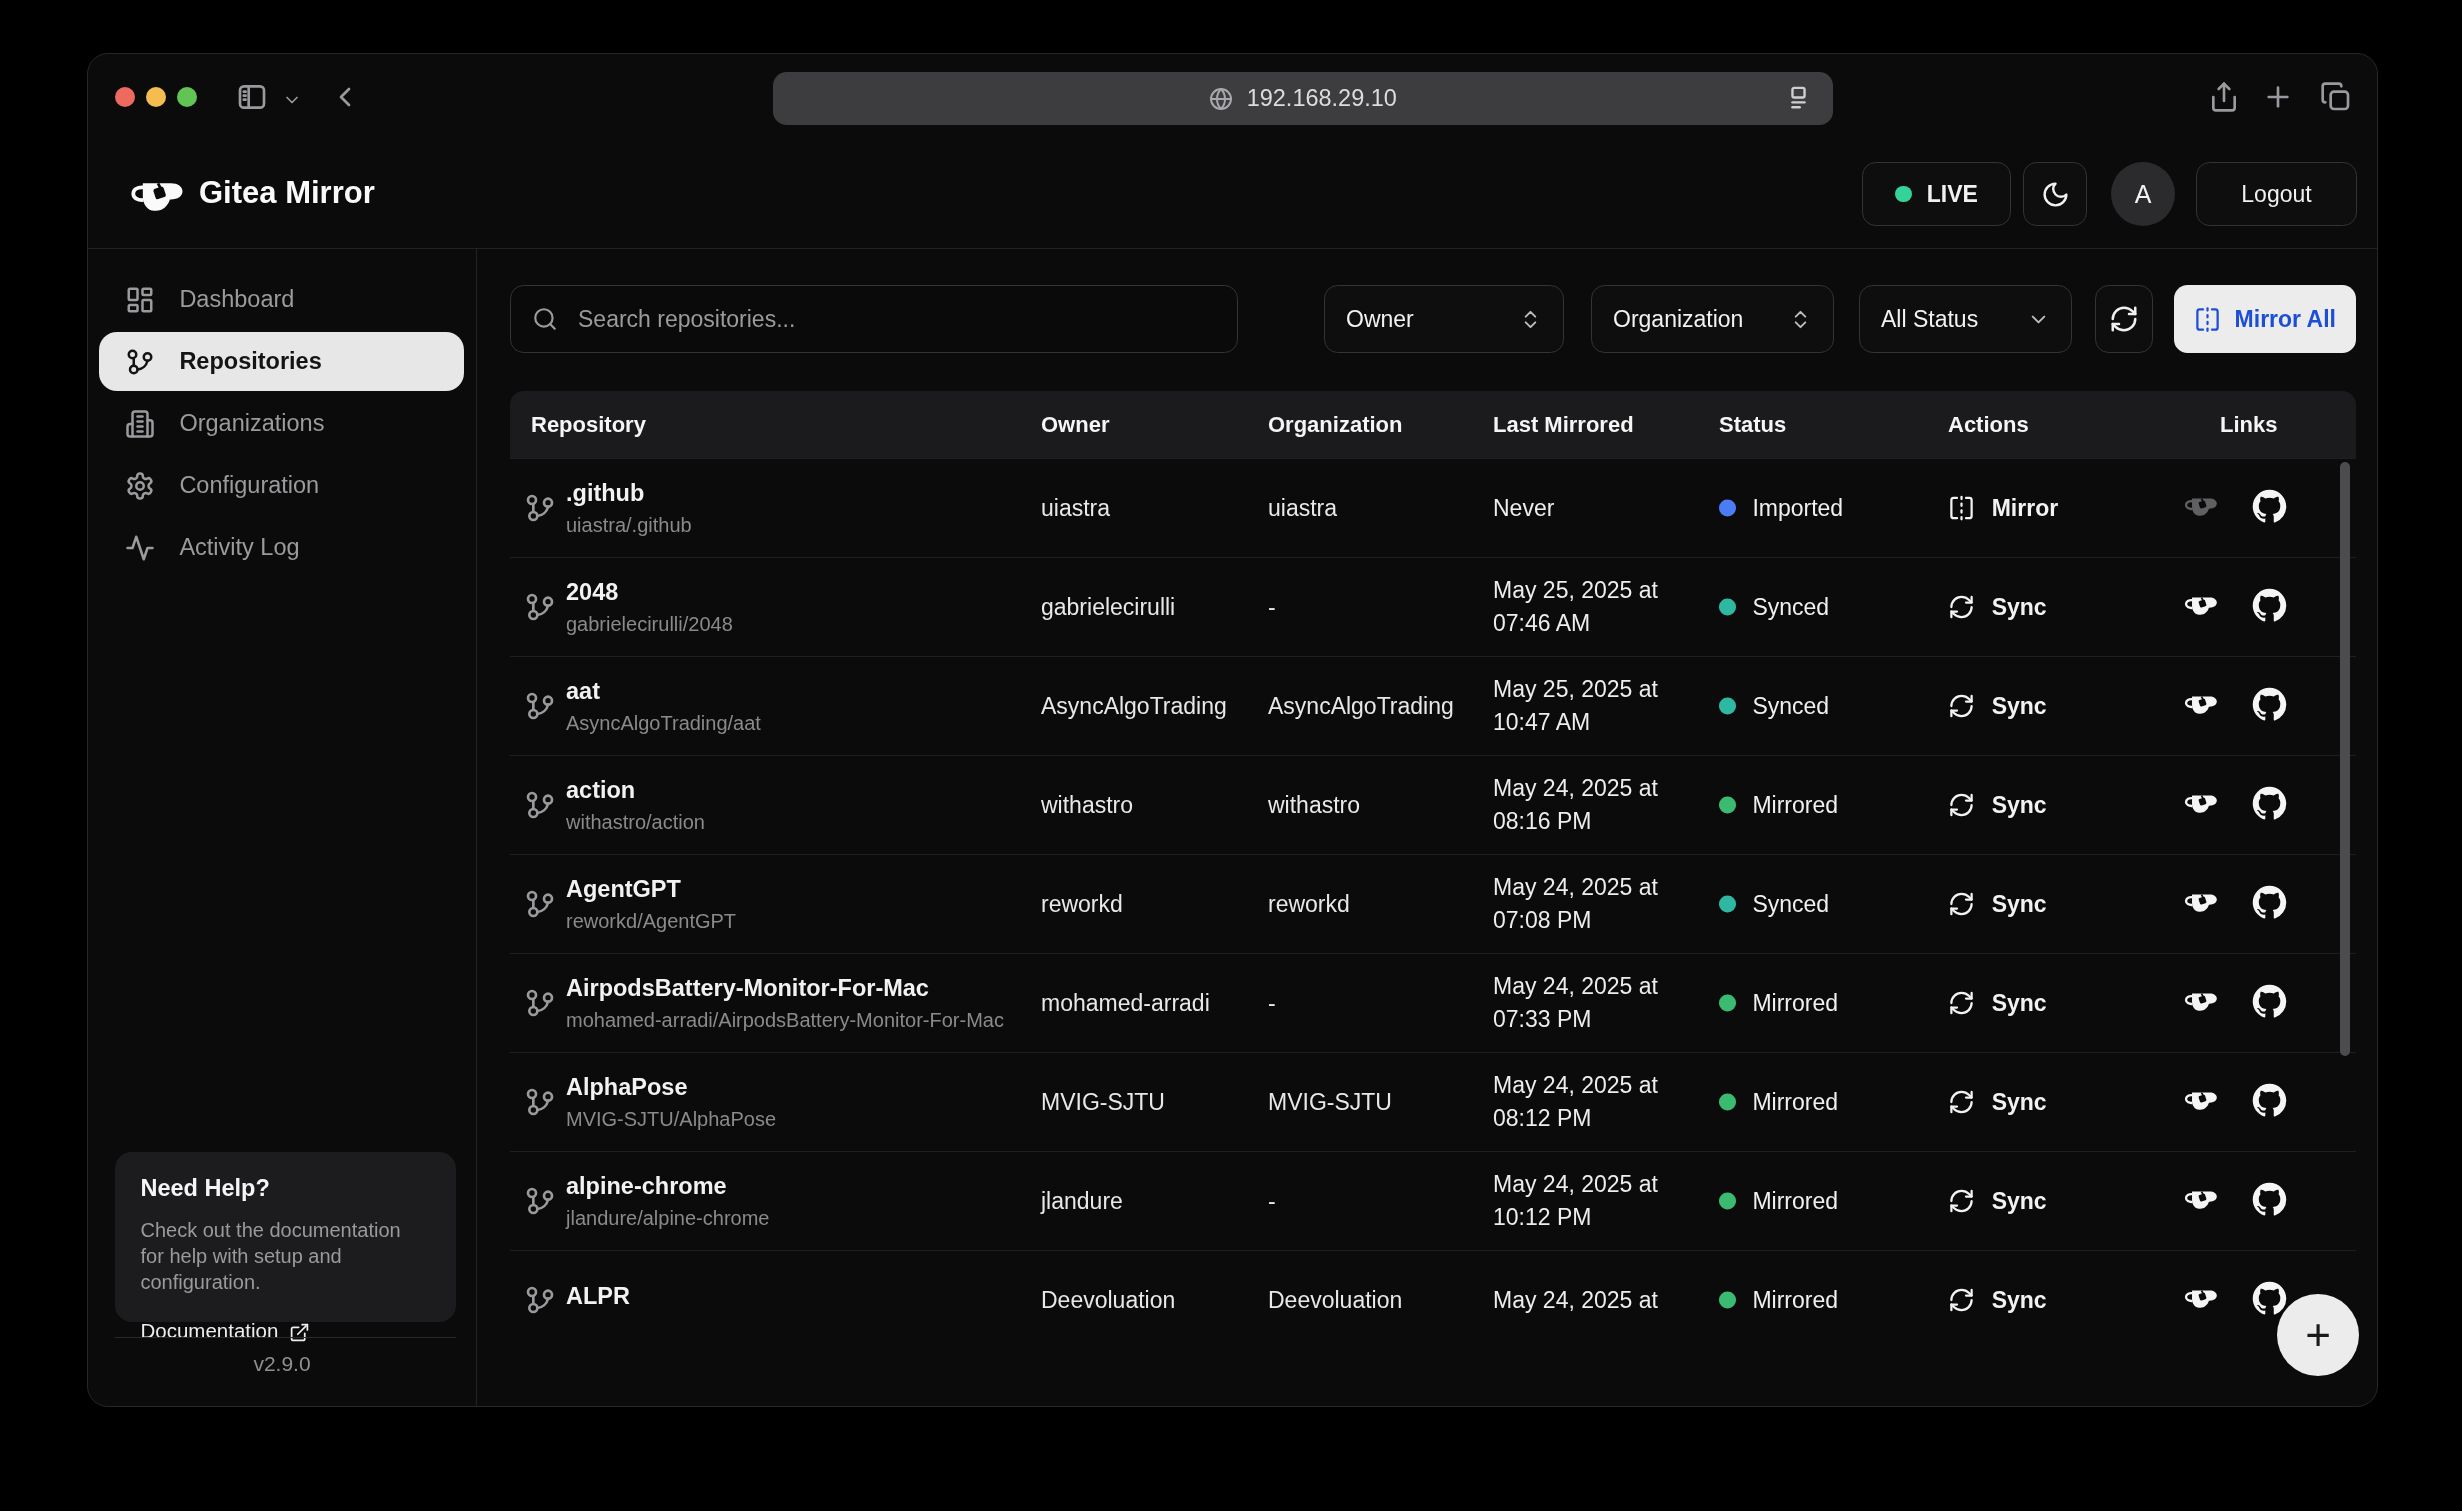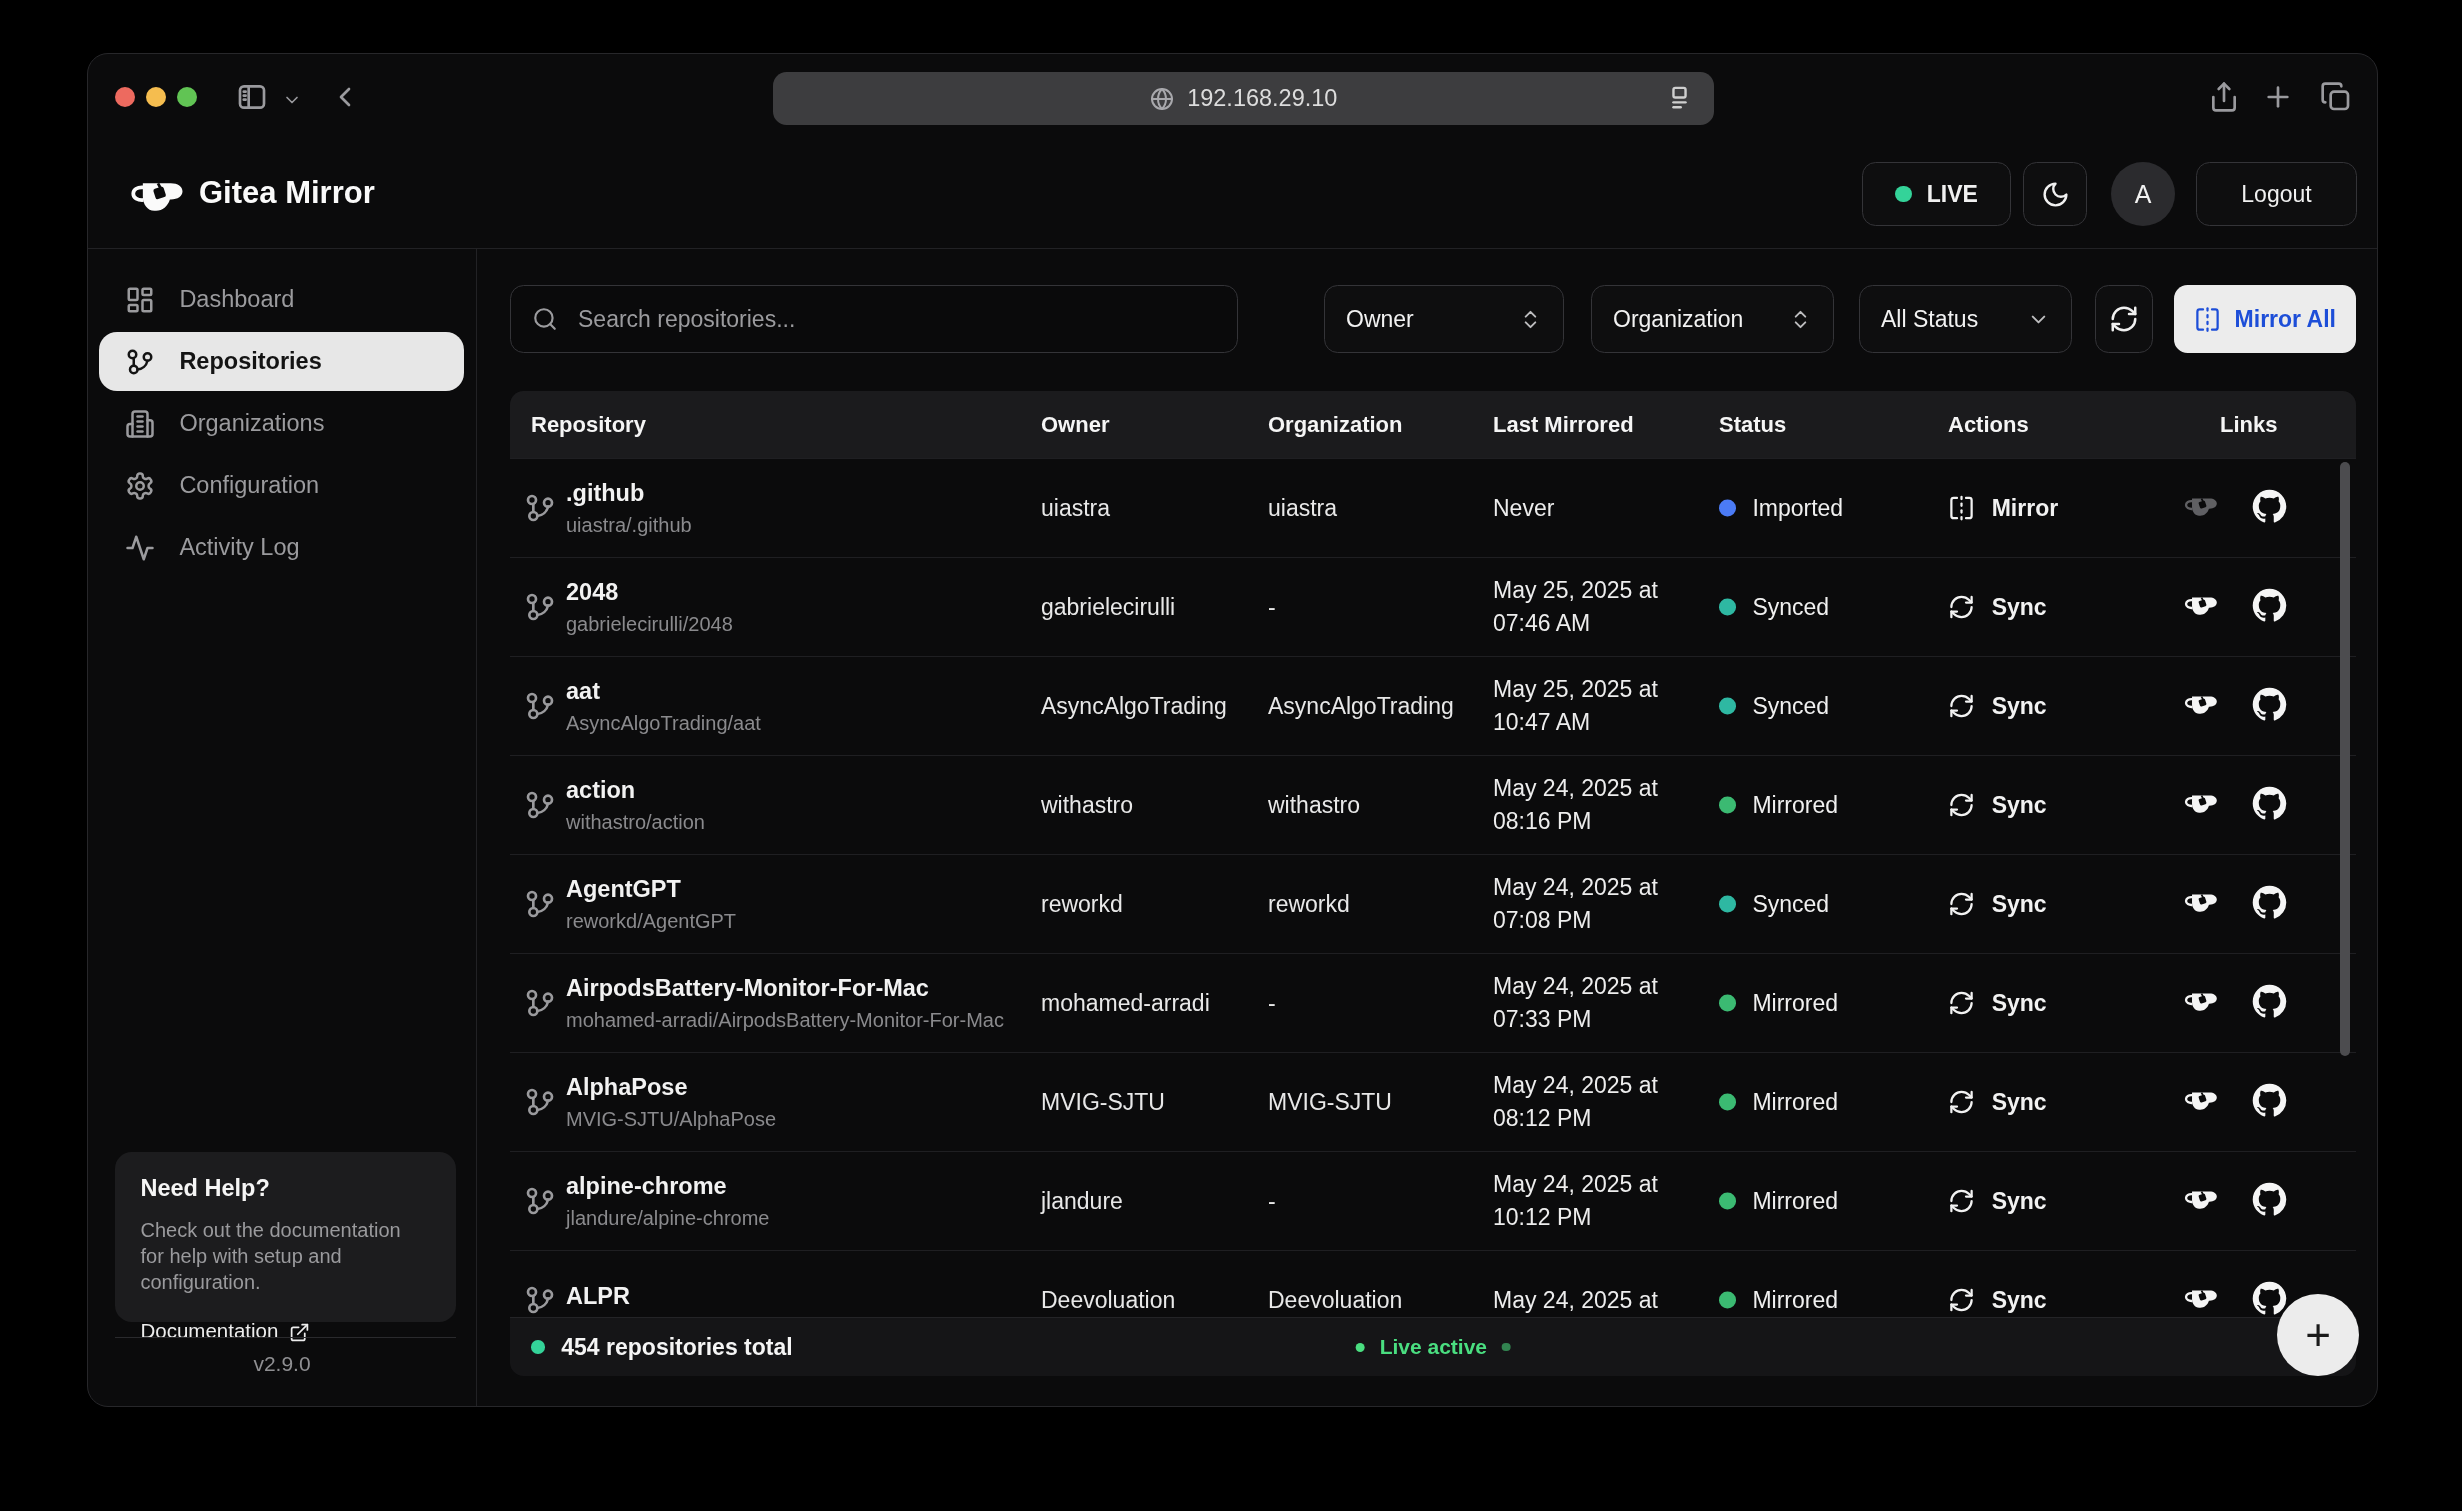--- a/index.html
+++ b/index.html
@@ -17,21 +17,21 @@
     background:#0b0b0c; border:0.8px solid #27272a; border-radius:21px; overflow:hidden;
   }
 
   
   .traffic { position:absolute; top:33px; width:20px; height:20px; border-radius:50%; }
   .t-red { left:27px; background:#ed6a5f; }
   .t-yellow { left:58px; background:#f5bd4f; }
   .t-green { left:89px; background:#61c454; }
   .chrome-ic { position:absolute; color:#9a9a9e; }
   .url-bar {
-    position:absolute; left:685px; top:18px; width:941px; height:53px;
+    position:absolute; left:685px; top:18px; width:1060px; height:53px;
     background:#3d3d3f; border-radius:13.6px; color:#dcdcdc;
     display:flex; align-items:center; justify-content:center; gap:13.6px; font-size:23.5px;
   }
   .url-device { position:absolute; right:20px; top:11.4px; color:#cfcfcf; }
 
   
   .app-logo { position:absolute; left:42px; top:114px; color:#fafafa; }
   .app-name { position:absolute; left:111px; top:121px; font-size:31px; font-weight:700; color:#fafafa; }
   .hbtn {
     position:absolute; top:108px; height:64px; border:1.5px solid #343438; border-radius:13.6px;
@@ -869,31 +869,20 @@
         <svg width="35" height="35" viewBox="0 0 24 24">
                 <path fill="currentColor" d="M12 .5C5.65.5.5 5.65.5 12c0 5.08 3.29 9.39 7.86 10.91.58.11.79-.25.79-.56 0-.27-.01-1.17-.02-2.12-3.2.69-3.87-1.36-3.87-1.36-.52-1.33-1.28-1.68-1.28-1.68-1.04-.71.08-.7.08-.7 1.15.08 1.76 1.19 1.76 1.19 1.03 1.76 2.69 1.25 3.35.96.1-.75.4-1.26.72-1.55-2.55-.29-5.23-1.28-5.23-5.68 0-1.26.45-2.28 1.19-3.09-.12-.29-.52-1.46.11-3.05 0 0 .97-.31 3.18 1.18.92-.26 1.91-.38 2.9-.39.98 0 1.97.13 2.9.39 2.2-1.49 3.17-1.18 3.17-1.18.63 1.59.23 2.76.12 3.05.74.81 1.18 1.83 1.18 3.09 0 4.41-2.69 5.38-5.25 5.66.41.36.78 1.06.78 2.14 0 1.55-.01 2.79-.01 3.17 0 .31.21.67.8.56A11.52 11.52 0 0 0 23.5 12C23.5 5.65 18.35.5 12 .5Z"></path>
               </svg>
       </span>
     </span>
   </div>
 </div>
 
     <div class="scroll-thumb"></div>
 
-    <div class="tfooter">
-      <div class="total-group">
-        <span class="total-dot" style="background: rgb(52, 211, 153);"></span>
-        <span class="total-label">454 repositories total</span>
-      </div>
-      <div class="live-group">
-        <span class="live-sm-dot" style="background: rgb(74, 222, 128);"></span>
-        <span class="live-text" style="color: rgb(74, 222, 128);">Live active</span>
-        <span class="live-trail-dot" style="background: rgb(74, 222, 128);"></span>
-      </div>
-    </div>
   </div>
 
   <div class="fab">
     <span>+</span>
   </div>
 
 </div>
 
 
 </body></html>

